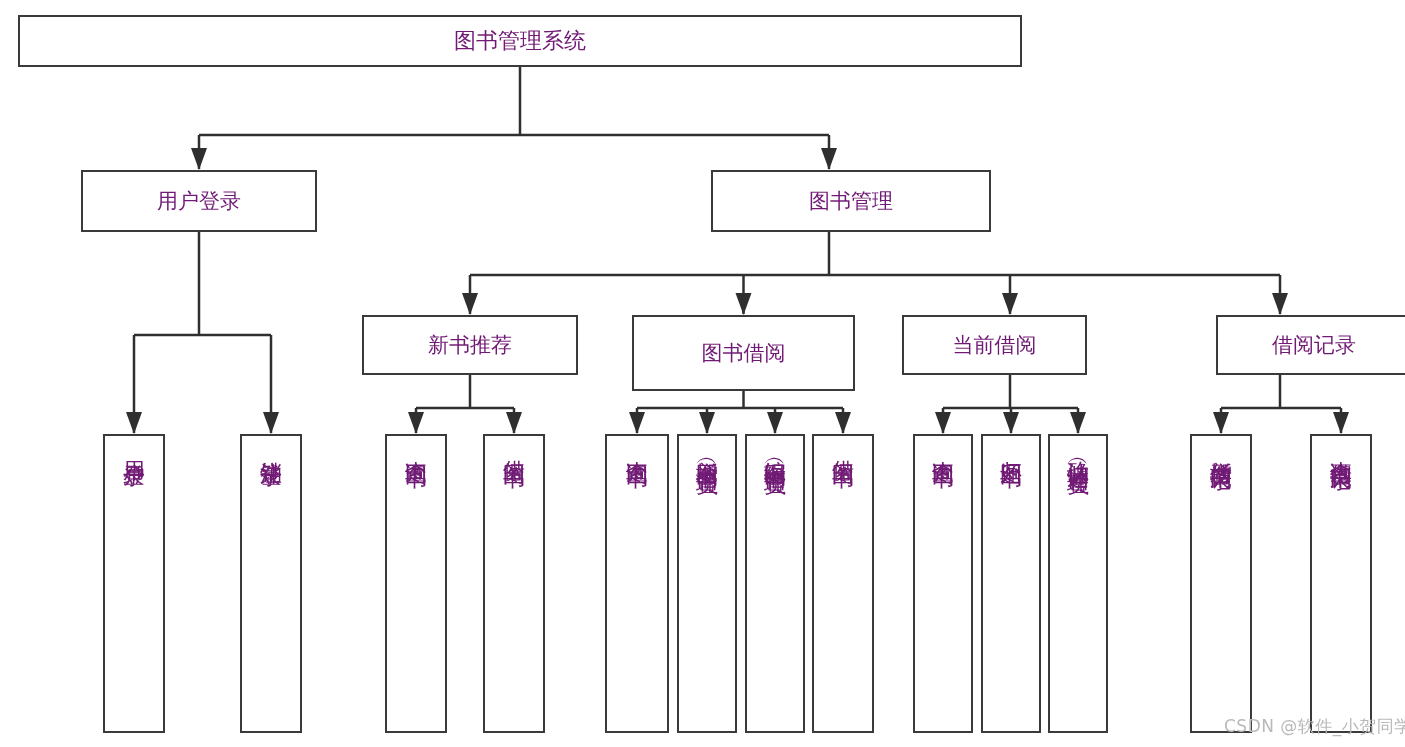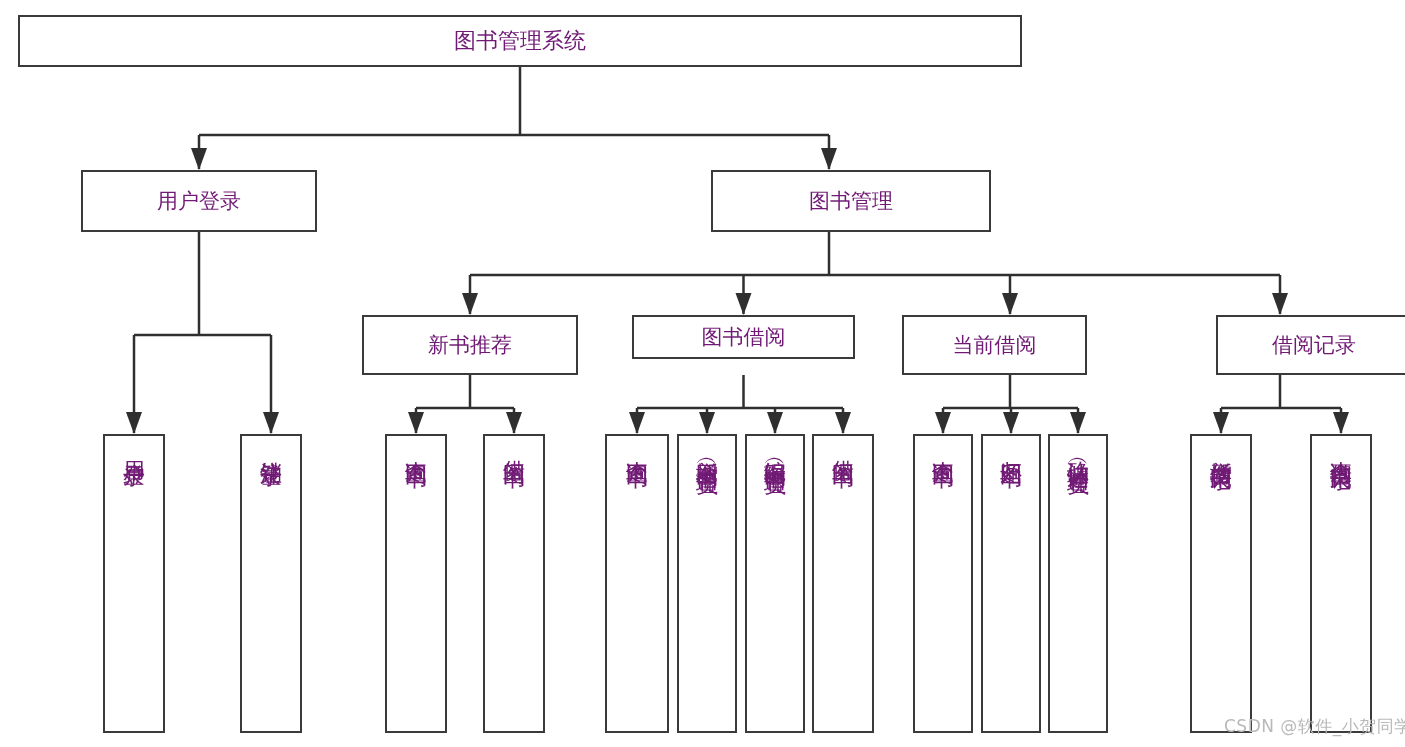--- a/index.html
+++ b/index.html
@@ -132,21 +132,21 @@
       </div>
       <div class="node horizontal" style="left: 81px; top: 170px; width: 236px; height: 62px;">
         <span class="node-label">用户登录</span>
       </div>
       <div class="node horizontal" style="left: 711px; top: 170px; width: 280px; height: 62px;">
         <span class="node-label">图书管理</span>
       </div>
       <div class="node horizontal" style="left: 362px; top: 315px; width: 216px; height: 60px;">
         <span class="node-label">新书推荐</span>
       </div>
-      <div class="node horizontal" style="left: 632px; top: 315px; width: 223px; height: 44px;">
+      <div class="node horizontal" style="left: 632px; top: 315px; width: 223px; height: 76px;">
         <span class="node-label">图书借阅</span>
       </div>
       <div class="node horizontal" style="left: 902px; top: 315px; width: 185px; height: 60px;">
         <span class="node-label">当前借阅</span>
       </div>
       <div class="node horizontal" style="left: 1216px; top: 315px; width: 196px; height: 60px;">
         <span class="node-label">借阅记录</span>
       </div>
       <div class="node vertical" style="left: 103px; top: 434px; width: 62px; height: 299px;">
         <span class="node-label">用户登录</span>

